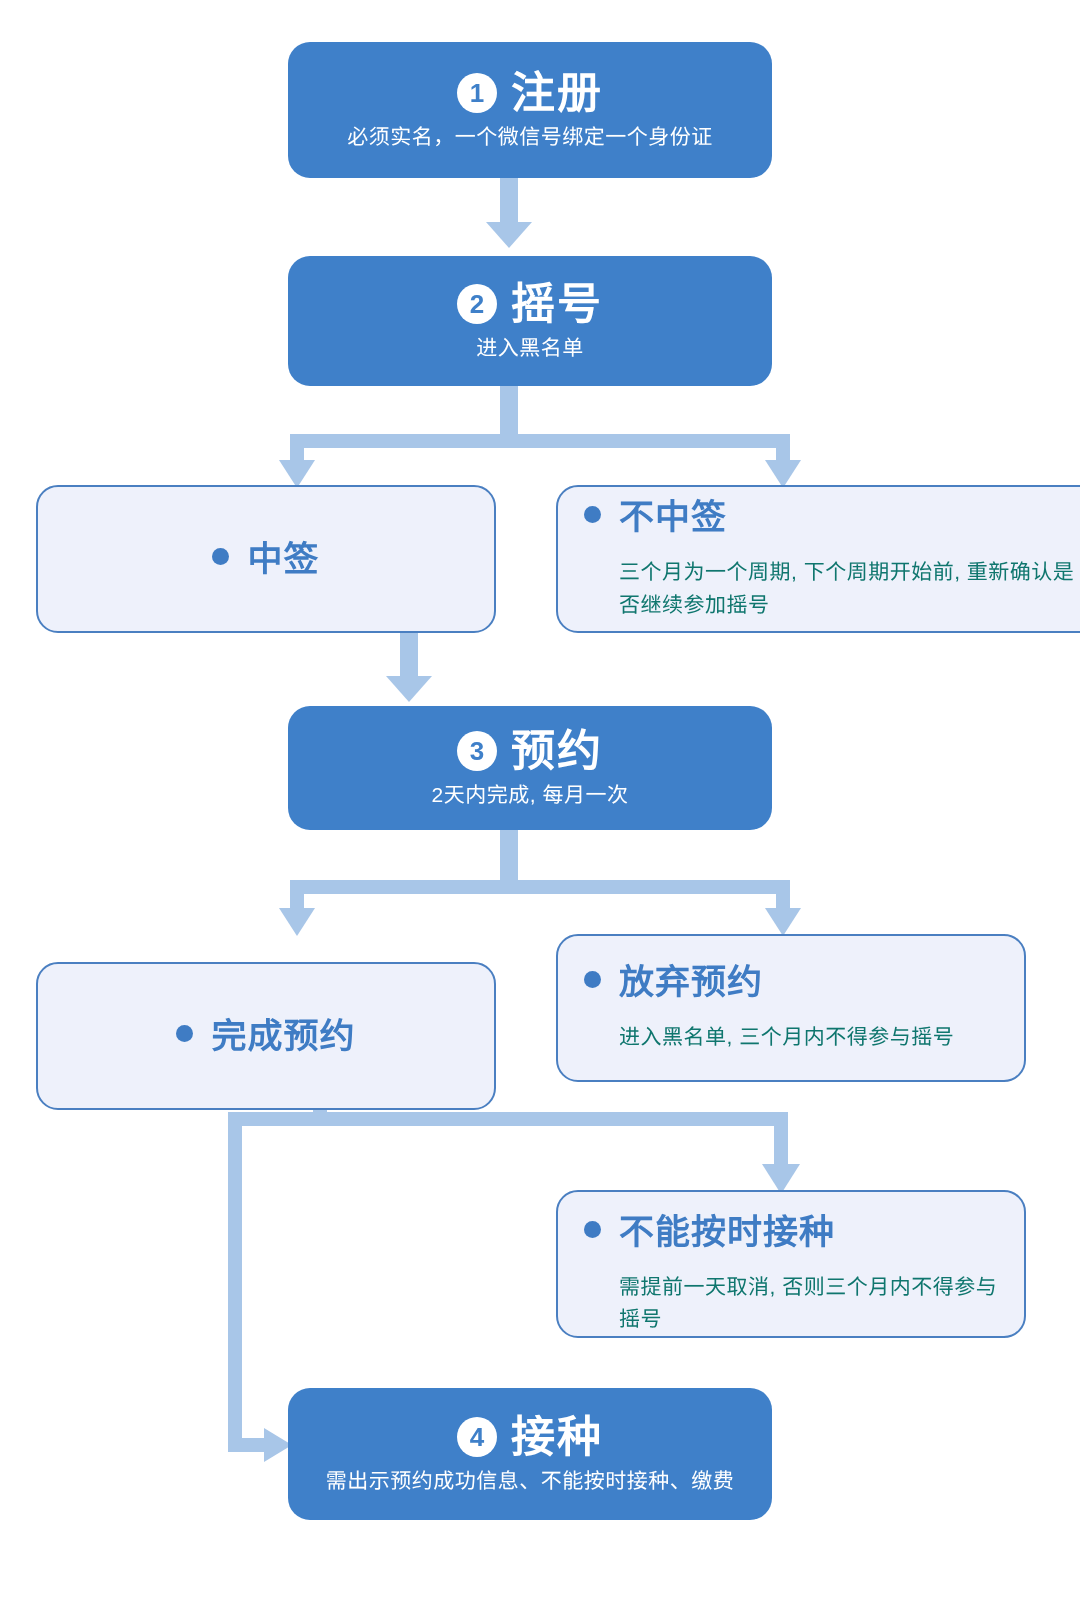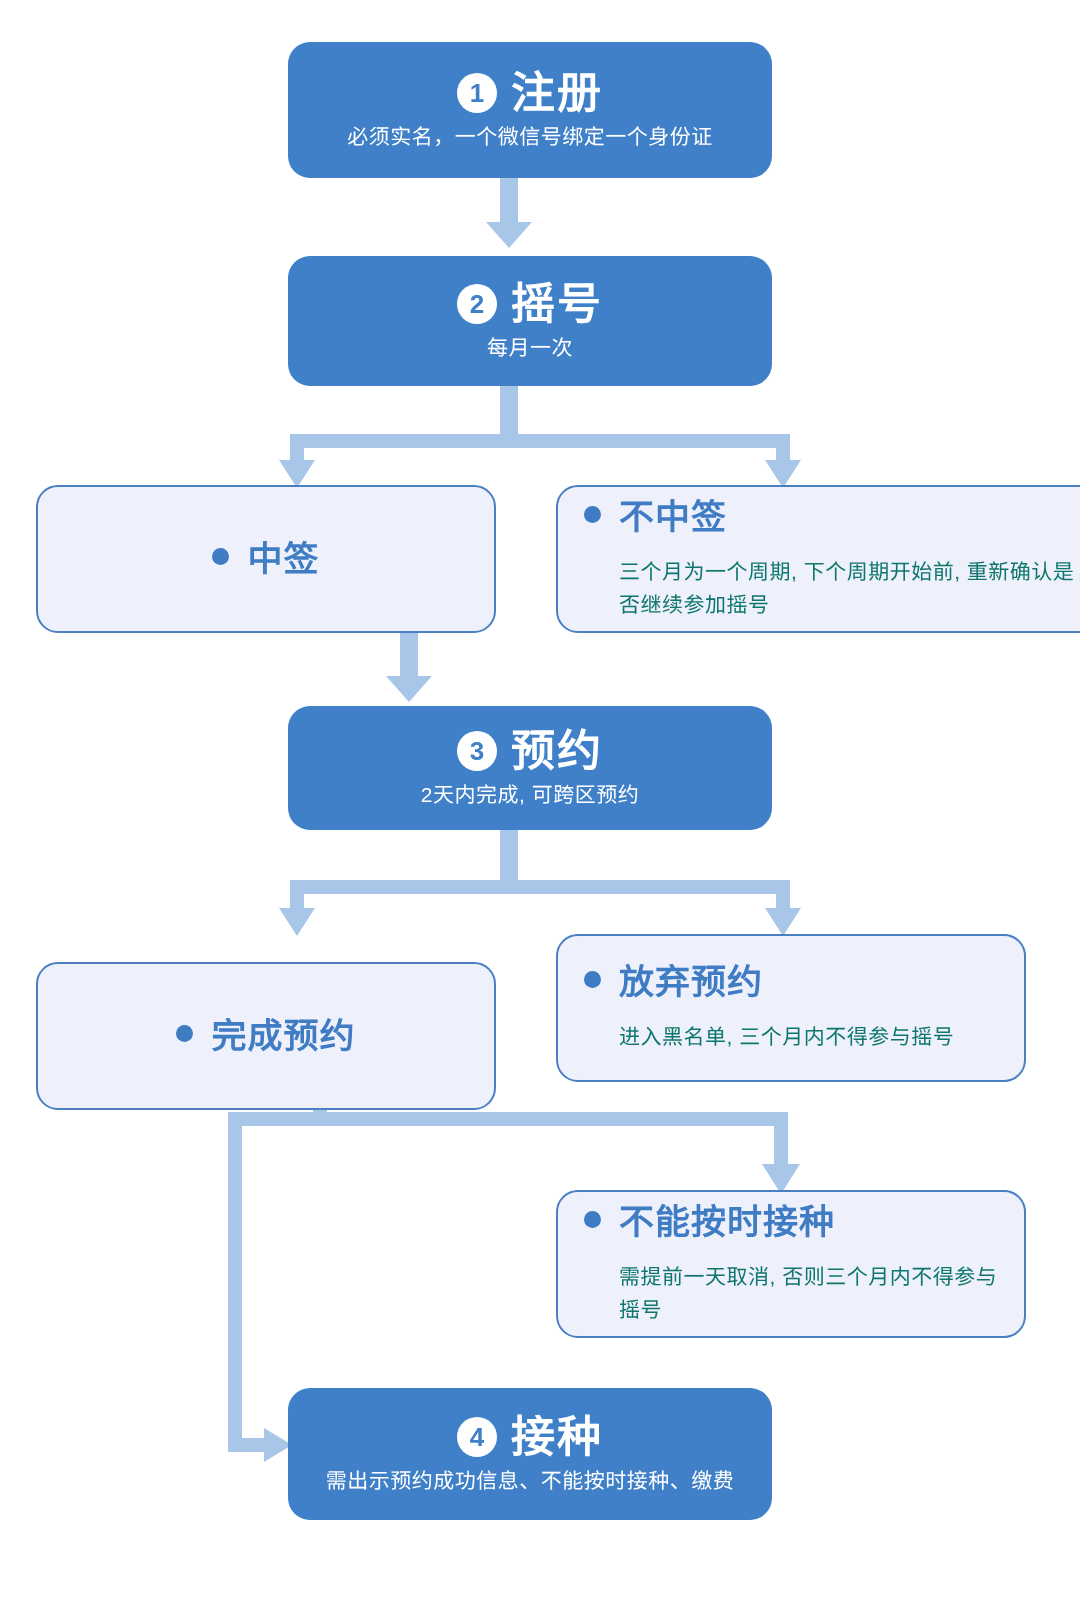--- a/index.html
+++ b/index.html
@@ -176,21 +176,21 @@
       <span>注册</span>
     </div>
     <div class="step-desc">必须实名，一个微信号绑定一个身份证</div>
   </div>
 
   <div class="step-box" style="left:288px; top:256px; width:484px; height:130px;">
     <div class="step-title">
       <span class="step-num">2</span>
       <span>摇号</span>
     </div>
-    <div class="step-desc">每月一次</div>
+    <div class="step-desc">进入黑名单</div>
   </div>
 
   <div class="outcome-box centered" style="left:36px; top:485px; width:460px; height:148px;">
     <div class="outcome-head">
       <span class="bullet"></span>
       <span class="outcome-title">中签</span>
     </div>
   </div>
 
   <div class="outcome-box left-aligned" style="left:556px; top:485px; width:567px; height:148px;">
@@ -199,39 +199,39 @@
       <span class="outcome-title">不中签</span>
     </div>
     <div class="outcome-desc">三个月为一个周期, 下个周期开始前, 重新确认是否继续参加摇号</div>
   </div>
 
   <div class="step-box" style="left:288px; top:706px; width:484px; height:124px;">
     <div class="step-title">
       <span class="step-num">3</span>
       <span>预约</span>
     </div>
-    <div class="step-desc">2天内完成, 可跨区预约</div>
+    <div class="step-desc">2天内完成, 每月一次</div>
   </div>
 
   <div class="outcome-box centered" style="left:36px; top:934px; width:460px; height:148px;margin-top:28px;">
     <div class="outcome-head">
       <span class="bullet"></span>
       <span class="outcome-title">完成预约</span>
     </div>
   </div>
 
   <div class="outcome-box left-aligned" style="left:556px; top:934px; width:470px; height:148px;">
     <div class="outcome-head">
       <span class="bullet"></span>
       <span class="outcome-title">放弃预约</span>
     </div>
     <div class="outcome-desc">进入黑名单, 三个月内不得参与摇号</div>
   </div>
 
-  <div class="outcome-box left-aligned" style="left:556px; top:1190px; width:470px; height:148px;">
+  <div class="outcome-box left-aligned" style="left:556px; top:1190px; width:470px; height:148px;justify-content:flex-end;">
     <div class="outcome-head">
       <span class="bullet"></span>
       <span class="outcome-title">不能按时接种</span>
     </div>
     <div class="outcome-desc">需提前一天取消, 否则三个月内不得参与摇号</div>
   </div>
 
   <div class="step-box" style="left:288px; top:1388px; width:484px; height:132px;">
     <div class="step-title">
       <span class="step-num">4</span>

